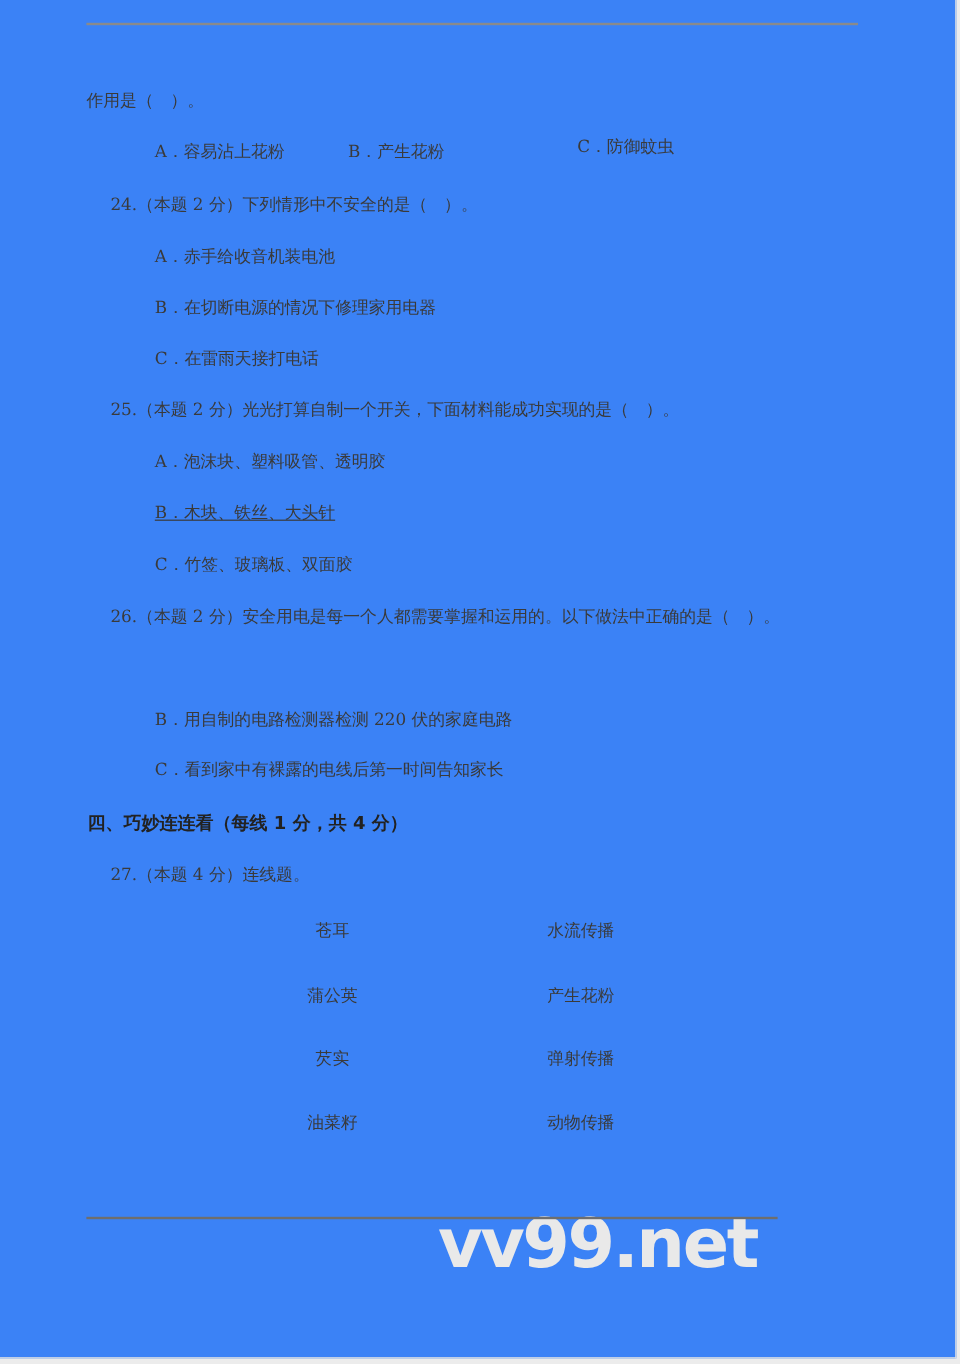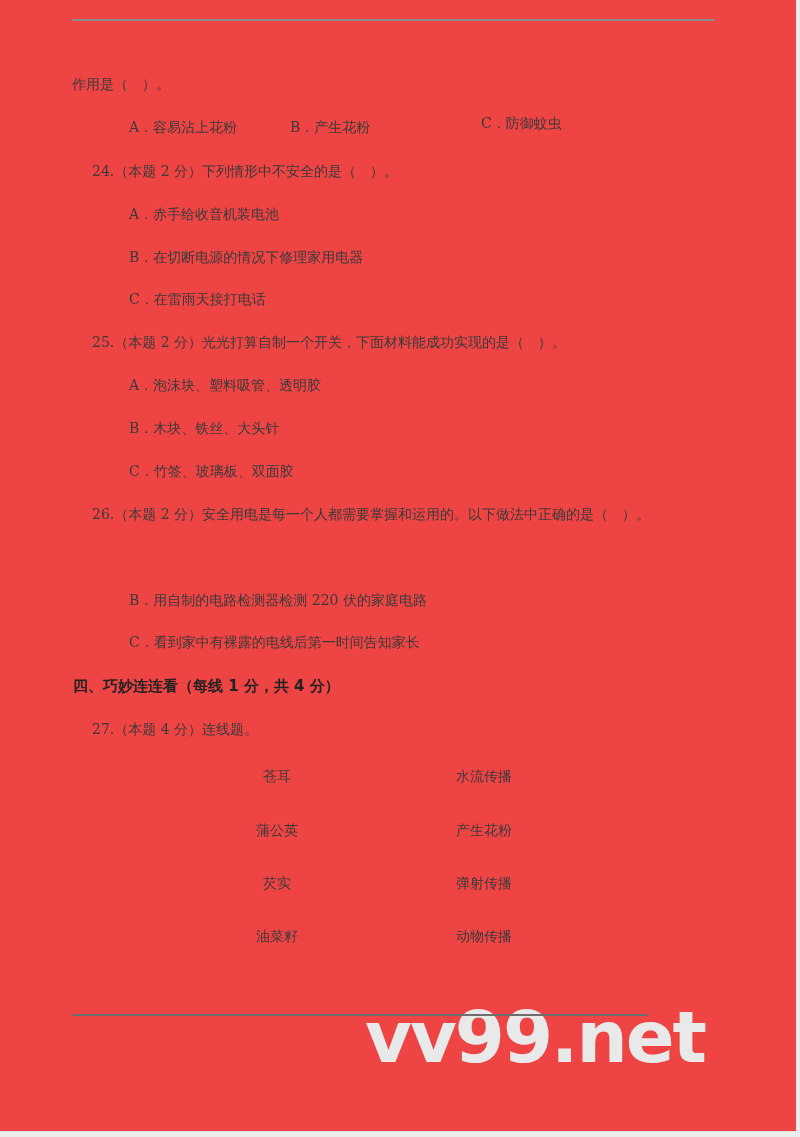--- a/index.html
+++ b/index.html
@@ -4,38 +4,38 @@
   <style>
     html, body { margin: 0; padding: 0; }
     body {
       width: 800px; height: 1137px; position: relative; overflow: hidden;
       background: #ececec;
       font-family: "DejaVu Serif", "Liberation Serif", serif;
       color: #333;
     }
     .page {
       position: absolute; left: 0; top: 0; width: 796px; height: 1131px;
-      background: #ef4444;
+      background: #3b82f6;
       border-right: 1px solid #e2e2e2;
       border-bottom: 1px solid #e2e2e2;
     }
     .rule {
       position: absolute; height: 2px; background: #8a8a8a;
     }
     .rule.top { left: 72px; top: 19px; width: 643px; }
     .rule.bottom { left: 72px; top: 1014px; width: 576px; height: 2px; background: #6e6e6e; }
     .t {
       position: absolute; font-size: 14px; white-space: nowrap; line-height: 18px;
       color: #3a3a3a;
     }
     .heading { font-weight: bold; font-size: 15px; color: #222; font-family: "DejaVu Sans", "Liberation Sans", sans-serif; }
     .watermark {
       position: absolute; left: 365px; top: 997px;
       font-family: "DejaVu Sans", "Liberation Sans", sans-serif;
-      font-weight: bold; font-size: 72px; letter-spacing: -2px;
+      font-weight: bold; font-size: 57px; letter-spacing: -2px;
       color: #e9e9e9; line-height: 80px; text-align: right;
     }
   </style>
 </head>
 <body>
 
 <div class="page">
   <div class="rule top"></div>
 
   <div class="t" style="left:72px;top:75px;">作用是（　）。</div>
@@ -43,21 +43,21 @@
   <div class="t" style="left:290px;top:118px;">B．产生花粉</div>
   <div class="t" style="left:481px;top:114px;">C．防御蚊虫</div>
 
   <div class="t" style="left:92px;top:162px;">24.（本题 2 分）下列情形中不安全的是（　）。</div>
   <div class="t" style="left:129px;top:205px;">A．赤手给收音机装电池</div>
   <div class="t" style="left:129px;top:248px;">B．在切断电源的情况下修理家用电器</div>
   <div class="t" style="left:129px;top:290px;">C．在雷雨天接打电话</div>
 
   <div class="t" style="left:92px;top:333px;">25.（本题 2 分）光光打算自制一个开关，下面材料能成功实现的是（　）。</div>
   <div class="t" style="left:129px;top:376px;">A．泡沫块、塑料吸管、透明胶</div>
-  <div class="t" style="left:129px;top:419px;">B．木块、铁丝、大头针</div>
+  <div class="t" style="left:129px;top:419px;text-decoration:underline;">B．木块、铁丝、大头针</div>
   <div class="t" style="left:129px;top:462px;">C．竹签、玻璃板、双面胶</div>
 
   <div class="t" style="left:92px;top:505px;">26.（本题 2 分）安全用电是每一个人都需要掌握和运用的。以下做法中正确的是（　）。</div>
   <div class="t" style="left:129px;top:591px;">B．用自制的电路检测器检测 220 伏的家庭电路</div>
   <div class="t" style="left:129px;top:633px;">C．看到家中有裸露的电线后第一时间告知家长</div>
 
   <div class="t heading" style="left:73px;top:677px;">四、巧妙连连看（每线 1 分，共 4 分）</div>
   <div class="t" style="left:92px;top:720px;">27.（本题 4 分）连线题。</div>
 
   <div class="t" style="left:263px;top:767px;">苍耳</div>

